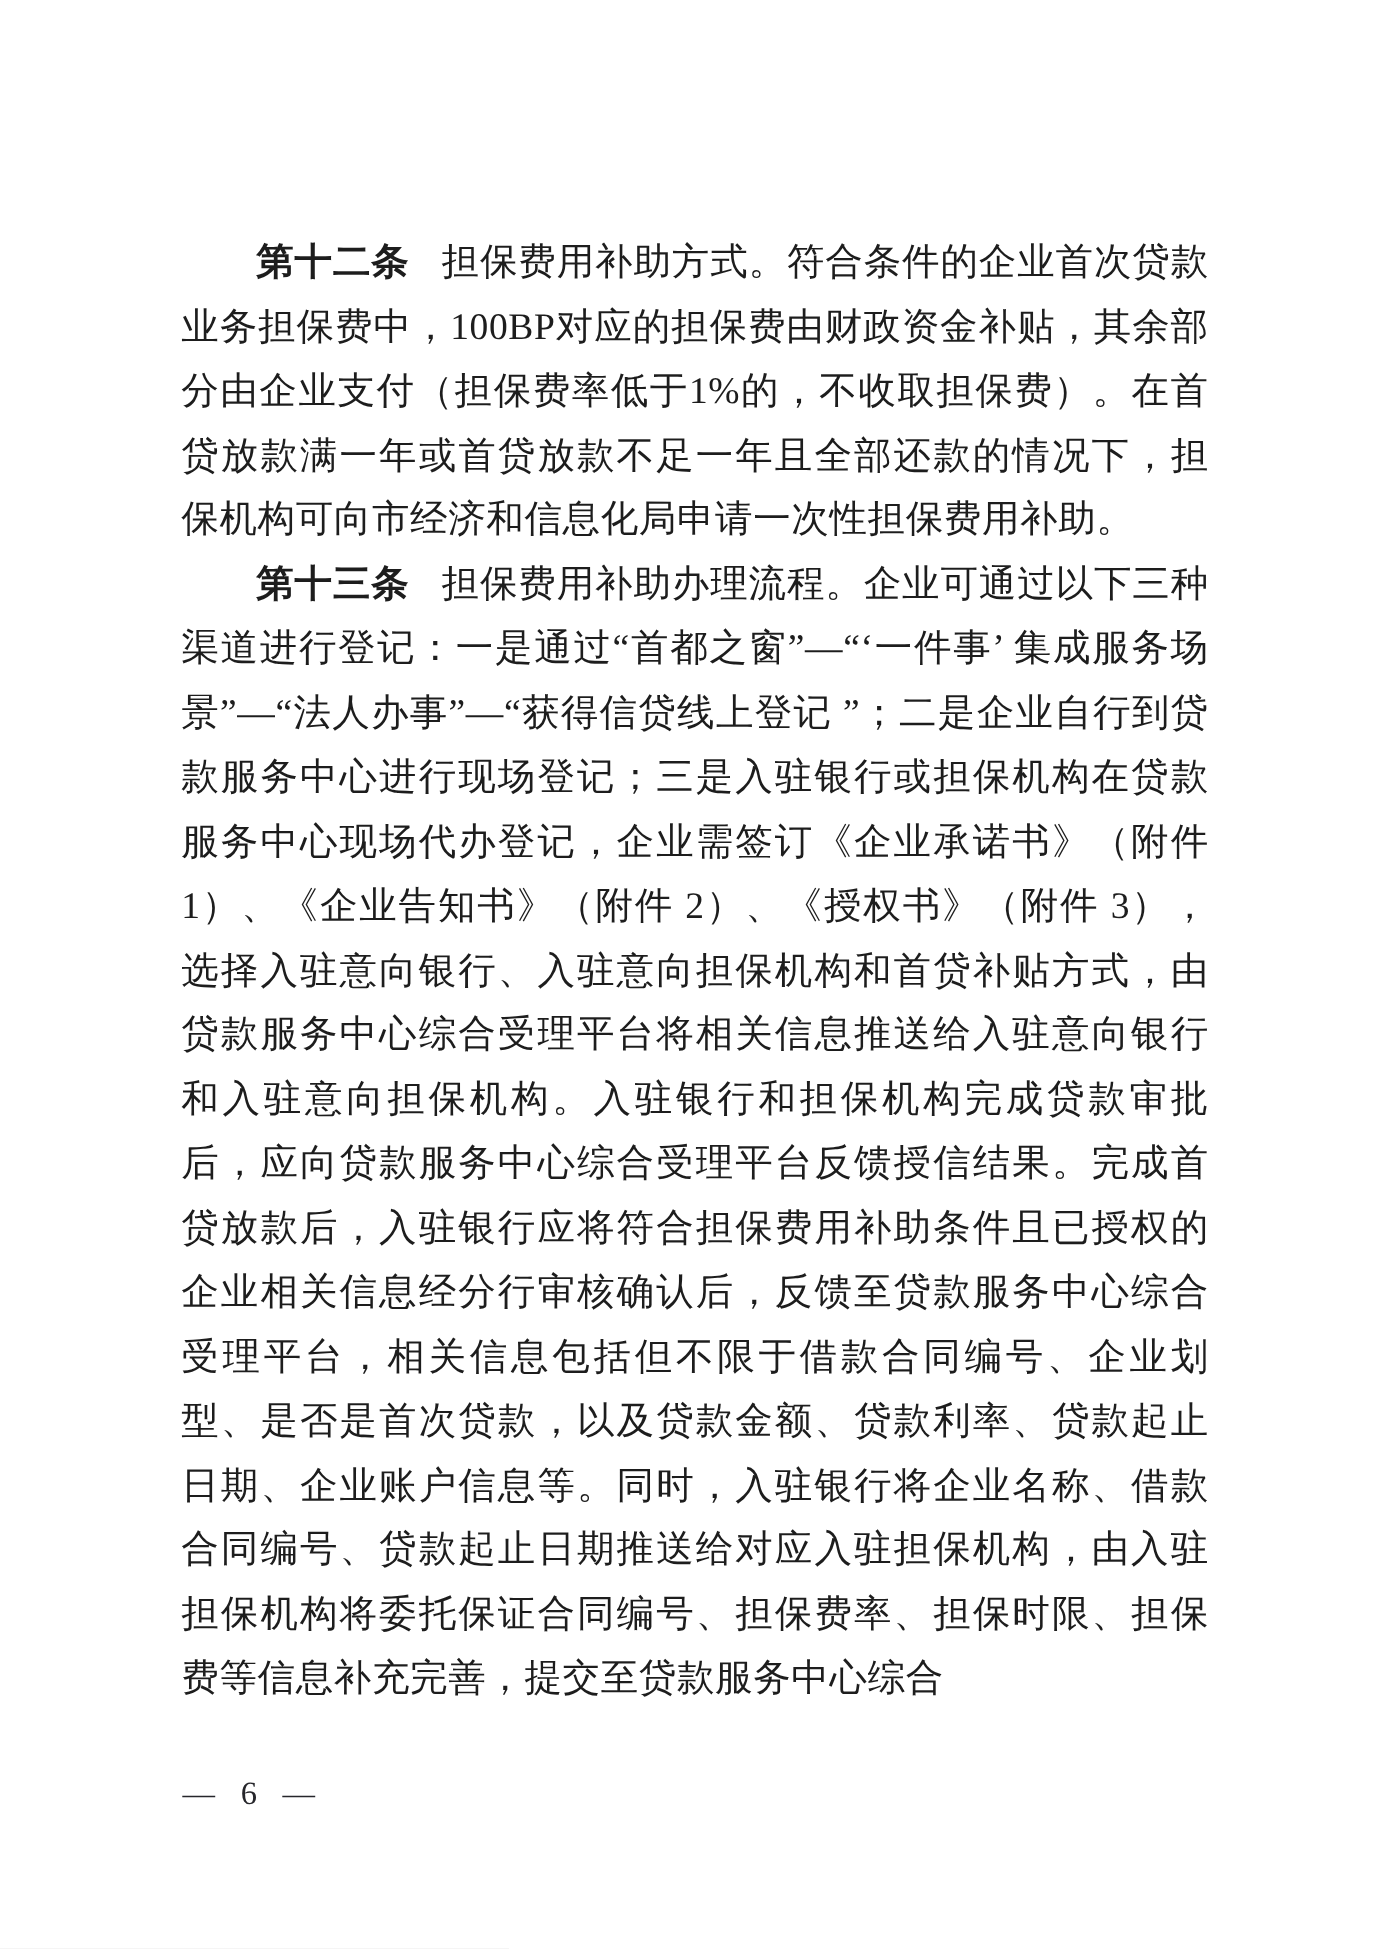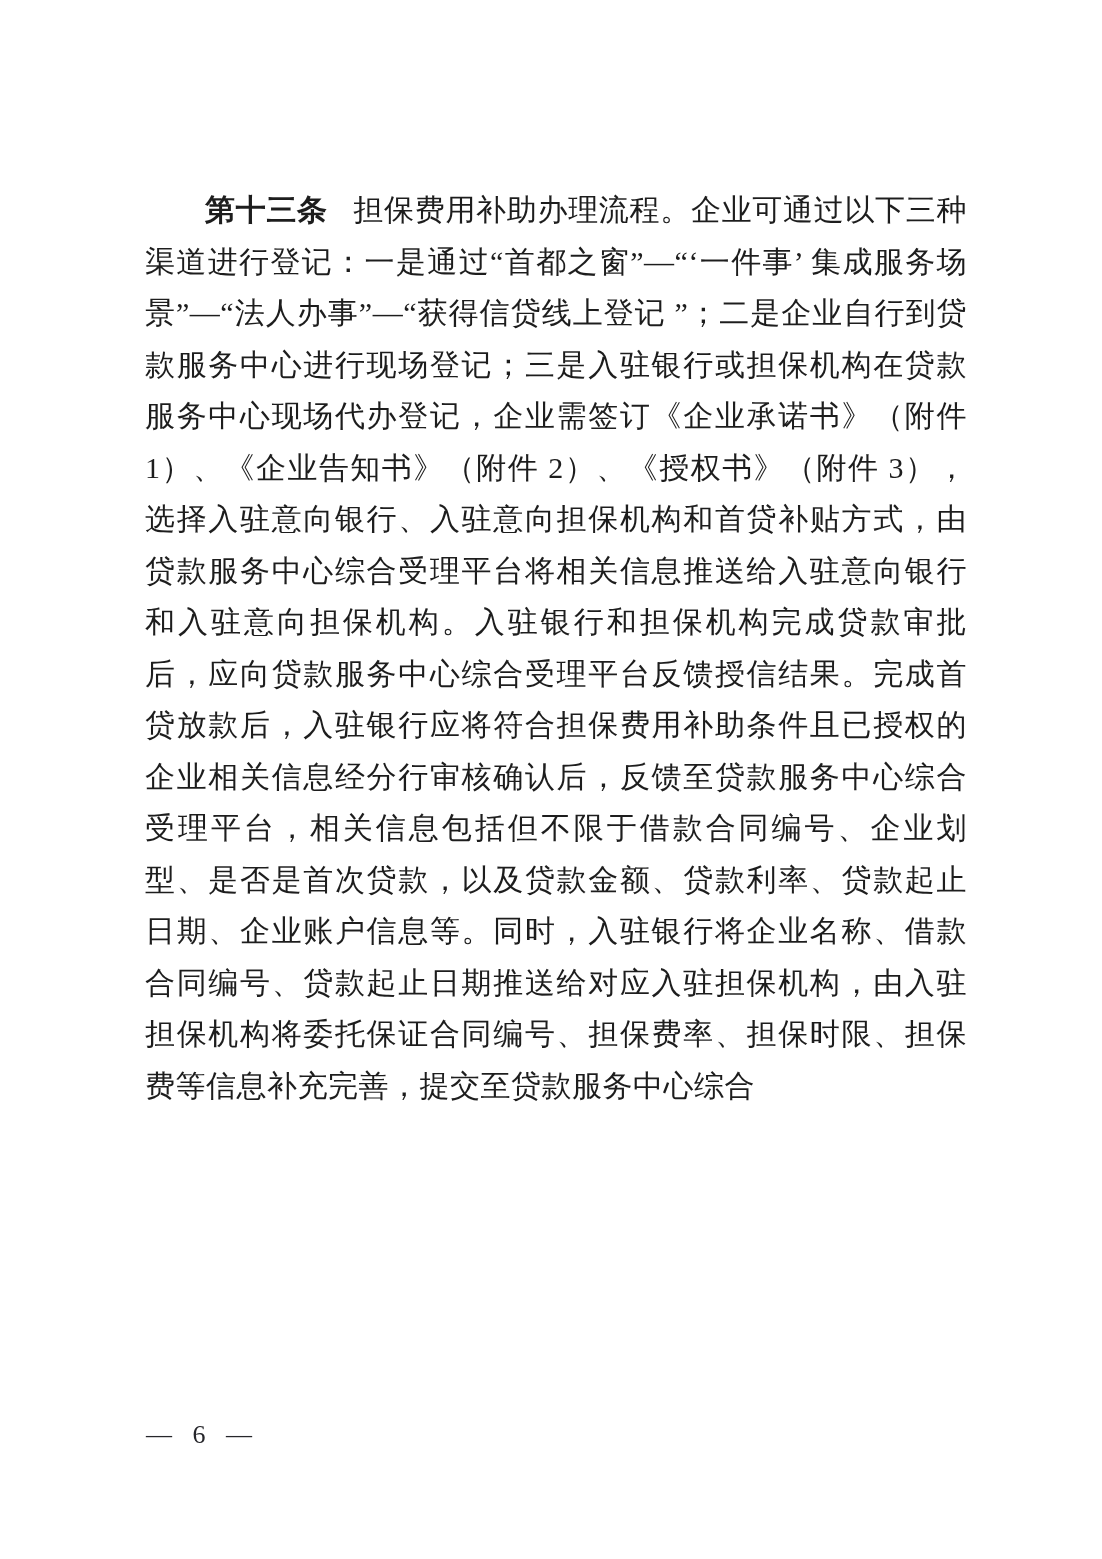--- a/index.html
+++ b/index.html
@@ -48,19 +48,20 @@
     letter-spacing: 1px;
   }
 </style>
 </head>
 <body>
 
 <div class="page">
   <div class="content">
 
 
+    <p class="para indent"><span class="article-heading">第十二条</span><span>担保费用补助方式。符合条件的企业首次贷款业务担保费中，100BP对应的担保费由财政资金补贴，其余部分由企业支付（担保费率低于1%的，不收取担保费）。在首贷放款满一年或首贷放款不足一年且全部还款的情况下，担保机构可向市经济和信息化局申请一次性担保费用补助。</span></p>
 
     <p class="para indent"><span class="article-heading">第十三条</span><span>担保费用补助办理流程。企业可通过以下三种渠道进行登记：一是通过“首都之窗”—“‘一件事’ 集成服务场景”—“法人办事”—“获得信贷线上登记 ”；二是企业自行到贷款服务中心进行现场登记；三是入驻银行或担保机构在贷款服务中心现场代办登记，企业需签订《企业承诺书》（附件 1）、《企业告知书》（附件 2）、《授权书》（附件 3），选择入驻意向银行、入驻意向担保机构和首贷补贴方式，由贷款服务中心综合受理平台将相关信息推送给入驻意向银行和入驻意向担保机构。入驻银行和担保机构完成贷款审批后，应向贷款服务中心综合受理平台反馈授信结果。完成首贷放款后，入驻银行应将符合担保费用补助条件且已授权的企业相关信息经分行审核确认后，反馈至贷款服务中心综合受理平台，相关信息包括但不限于借款合同编号、企业划型、是否是首次贷款，以及贷款金额、贷款利率、贷款起止日期、企业账户信息等。同时，入驻银行将企业名称、借款合同编号、贷款起止日期推送给对应入驻担保机构，由入驻担保机构将委托保证合同编号、担保费率、担保时限、担保费等信息补充完善，提交至贷款服务中心综合</span></p>
 
   </div>
 
   <div class="footer"><span>— 6 —</span></div>
 </div>
 
 </body></html>

